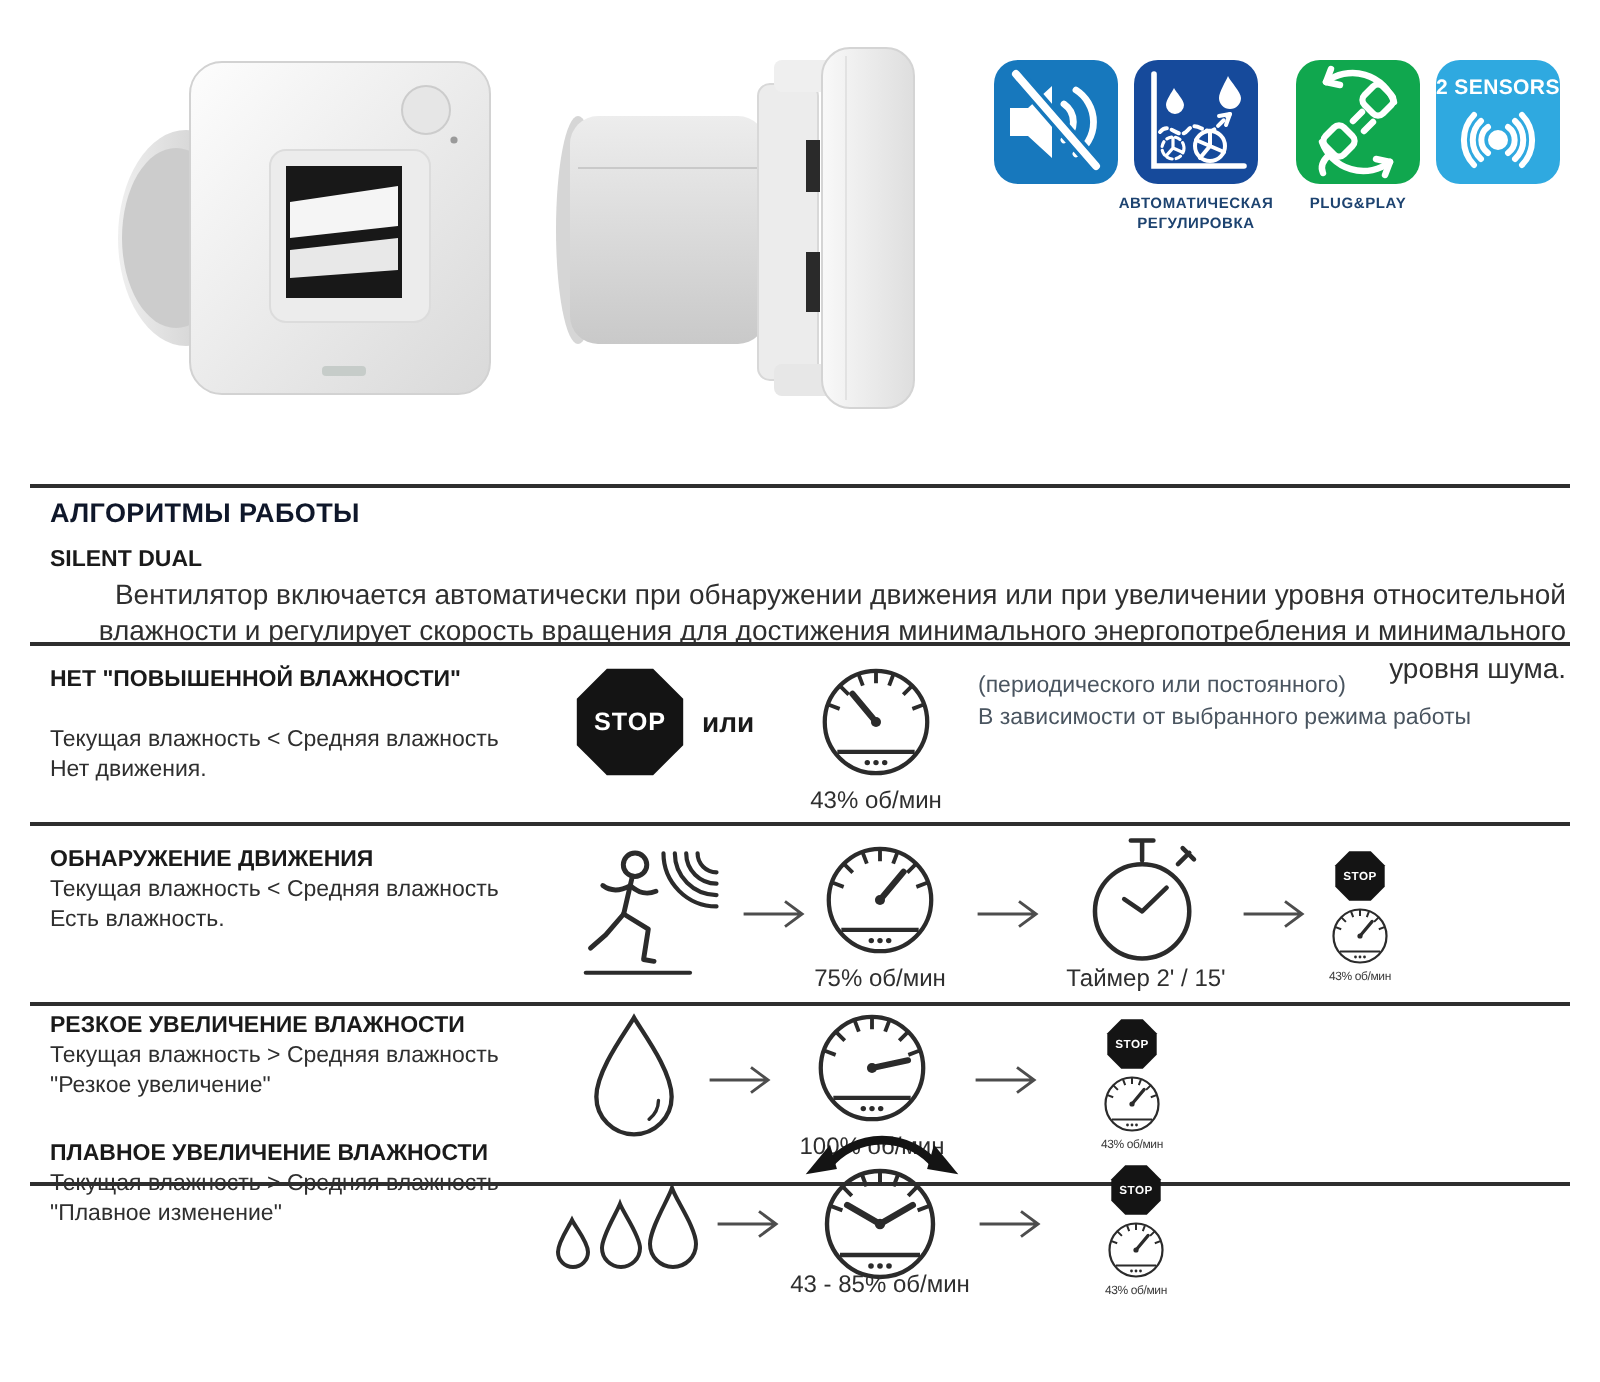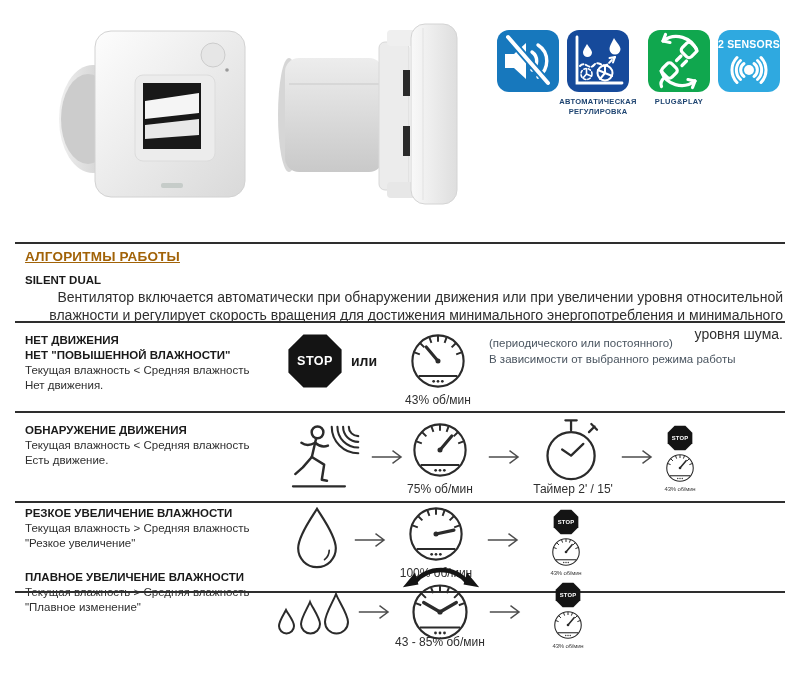--- a/index.html
+++ b/index.html
@@ -1,20 +1,20 @@
 <!DOCTYPE html>
 <html><head>
 <meta charset="utf-8">
 <style>
   html,body{margin:0;padding:0;background:#fff;}
   .page{position:relative;width:800px;height:691px;background:#fff;overflow:hidden;
         font-family:"Liberation Sans",sans-serif;color:#2f2f2f;}
   .abs{position:absolute;}
   .hr{position:absolute;left:15px;width:770px;height:2px;background:#2e2e2e;}
-  .h1{font-size:13.5px;font-weight:bold;color:#a16207;letter-spacing:.2px;text-decoration:underline;}
+  .h1{font-size:13.5px;font-weight:bold;color:#0f172a;letter-spacing:.2px;}
   .h2{font-size:11.5px;font-weight:bold;color:#1a1a1a;}
   .para{font-size:14px;line-height:1.32;color:#2f2f2f;text-align:right;}
   .row-title{font-size:11.5px;font-weight:bold;color:#1a1a1a;line-height:1.3;}
   .row-sub{font-size:11.5px;line-height:1.32;color:#2f2f2f;}
   .note{font-size:11.5px;line-height:1.4;color:#4a5560;}
   .or{font-size:14px;font-weight:bold;color:#1a1a1a;}
   .speed{font-size:12px;color:#2f2f2f;text-align:center;}
   .tiny{font-size:6px;color:#3a3a3a;text-align:center;letter-spacing:-.2px;margin-top:1px;}
   .badge{position:absolute;width:62px;height:62px;border-radius:12px;}
   .badge-label{position:absolute;font-size:7.5px;font-weight:bold;color:#1d4370;
@@ -156,21 +156,20 @@
   <div class="badge-label" style="left:645px;top:97px;width:68px">PLUG&amp;PLAY</div>
 
   <div class="hr" style="top:242px"></div>
   <div class="abs h1" style="left:25px;top:249px">АЛГОРИТМЫ РАБОТЫ</div>
   <div class="abs h2" style="left:25px;top:274px">SILENT DUAL</div>
   <div class="abs para" style="left:25px;top:288px;width:758px">Вентилятор включается автоматически при обнаружении движения или при увеличении уровня относительной влажности и регулирует скорость вращения для достижения минимального энергопотребления и минимального уровня шума.</div>
   <div class="hr" style="top:321px"></div>
 
   <div class="abs" style="left:0;top:321px;width:800px;height:90px">
     <div class="abs row-title" style="left:25px;top:12px">
-      <div>НЕТ ДВИЖЕНИЯ</div>
       <div>НЕТ "ПОВЫШЕННОЙ ВЛАЖНОСТИ"</div>
     </div>
     <div class="abs row-sub" style="left:25px;top:42px">
       <div>Текущая влажность &lt; Средняя влажность</div>
       <div>Нет движения.</div>
     </div>
     <svg class="abs" style="left:287px;top:12px" width="56" height="56" viewBox="0 0 60 60">
       <use href="#stop-octagon"></use>
       <text x="30" y="34.5" text-anchor="middle" class="stop-txt">STOP</text>
     </svg>
@@ -185,21 +184,21 @@
       <div>(периодического или постоянного)</div>
       <div>В зависимости от выбранного режима работы</div>
     </div>
   </div>
   <div class="hr" style="top:411px"></div>
 
   <div class="abs" style="left:0;top:411px;width:800px;height:72px">
     <div class="abs row-title" style="left:25px;top:12px">ОБНАРУЖЕНИЕ ДВИЖЕНИЯ</div>
     <div class="abs row-sub" style="left:25px;top:27px">
       <div>Текущая влажность &lt; Средняя влажность</div>
-      <div>Есть движение.</div>
+      <div>Есть влажность.</div>
     </div>
     <svg class="abs" style="left:290px;top:10px" width="74" height="72" viewBox="0 0 78 76">
       <g fill="none" stroke="#2b2b2b" stroke-width="2.6" stroke-linecap="round" stroke-linejoin="round">
         <circle cx="29" cy="12" r="6.2"></circle>
         <path d="M27.5 18.5 L23 38"></path>
         <path d="M26.5 23 C31 27 35 28 40 26"></path>
         <path d="M26.5 23 C21 26 16 26 12 23"></path>
         <path d="M23 38 L36 46 L33.5 62 L39 63"></path>
         <path d="M23 38 L13.5 49 L5.5 56"></path>
         <path d="M3 69 H58" stroke-width="2.2"></path>

